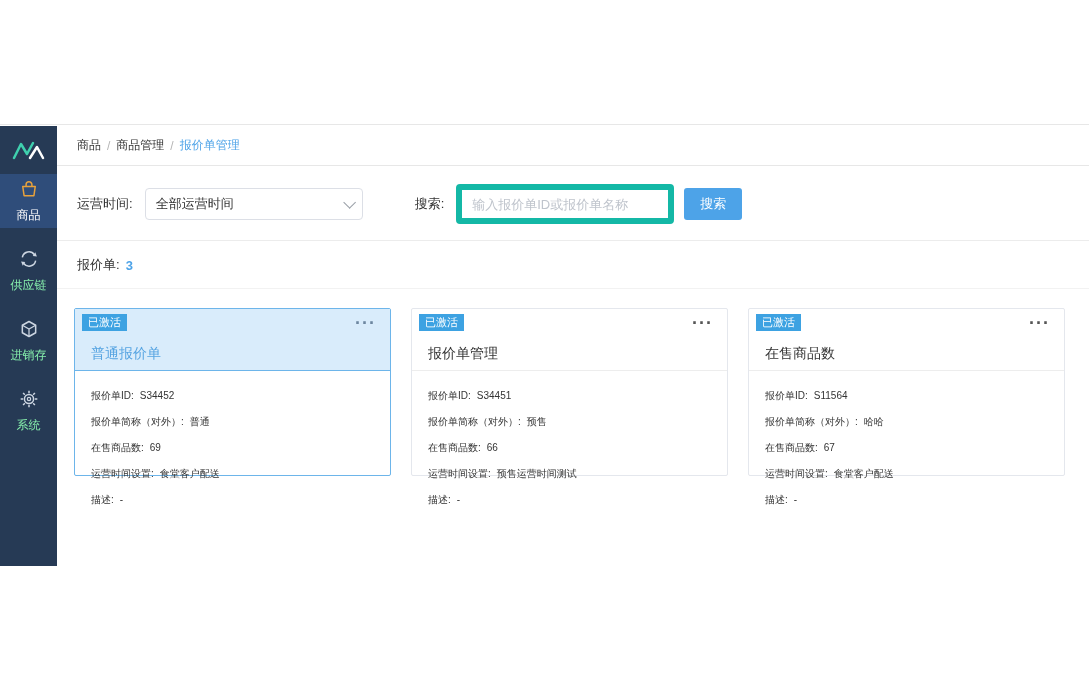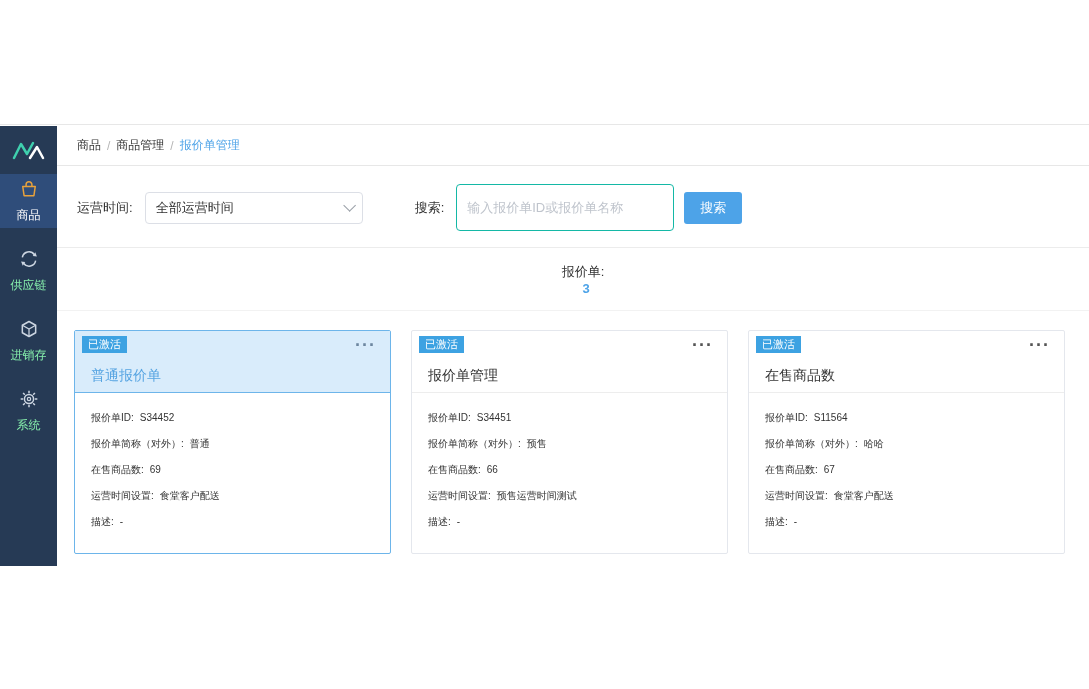--- a/index.html
+++ b/index.html
@@ -29,34 +29,34 @@
 
   .filter-row { display:flex; align-items:center; padding:18px 0 16px 20px;
     border-bottom:1px solid #ececec; font-size:13px; color:#333; }
   .filter-label { margin-right:12px; }
   .select-box { width:218px; height:32px; border:1px solid #dcdfe6; border-radius:4px;
     display:flex; align-items:center; justify-content:space-between; padding:0 10px;
     color:#333; cursor:pointer; background:#fff; }
   .chevron { width:9px; height:9px; border-right:1.5px solid #9aa0a8; border-bottom:1.5px solid #9aa0a8;
     transform:rotate(45deg) translateY(-3px); }
   .search-label { margin:0 12px 0 52px; }
-  .search-input { width:218px; height:47px; border:1px solid #14b8a6; border-radius:4px;
+  .search-input { width:218px; height:40px; border:6px solid #14b8a6; border-radius:4px;
     padding:12px 10px; font-size:13px; color:#333; outline:none;
     font-family:"Liberation Sans","DejaVu Sans",sans-serif; }
   .search-input::placeholder { color:#bfc4cc; }
   .search-btn { margin-left:10px; width:58px; height:32px; background:#4da3e8; color:#fff;
     border:none; border-radius:3px; font-size:13px; cursor:pointer;
     font-family:"Liberation Sans","DejaVu Sans",sans-serif; }
 
   .summary-row { display:flex; align-items:center; padding:15px 0 14px 20px;
-    border-bottom:1px solid #f2f2f2; font-size:13px; color:#333;flex-direction:column; }
+    border-bottom:1px solid #f2f2f2; font-size:13px; color:#333; }
   .summary-row .count { color:#4da3e8; font-weight:bold; margin-left:6px; }
 
   .cards { display:flex; gap:20px; padding:19px 24px 20px 17px; }
-  .card { width:317px; height:224px; border:1px solid #e4e7ed; border-radius:2px;
+  .card { width:317px; height:168px; border:1px solid #e4e7ed; border-radius:2px;
     background:#fff; position:relative; }
   .card.active { border-color:#6db5ea; }
   .card-header { height:62px; border-bottom:1px solid #ededed; position:relative; }
   .card.active .card-header { background:#d9ecfb; border-bottom-color:#6db5ea; }
   .badge { position:absolute; top:5px; left:7px; background:#3da2e2; color:#fff;
     font-size:11px; padding:2px 6px; line-height:13px; }
   .card-title { position:absolute; left:16px; top:36px; font-size:14px; color:#333; }
   .card.active .card-title { color:#56a4e2; }
   .more-btn { position:absolute; right:14px; top:4px; font-size:18px; font-weight:bold;
     color:#555; letter-spacing:1px; cursor:pointer; }

